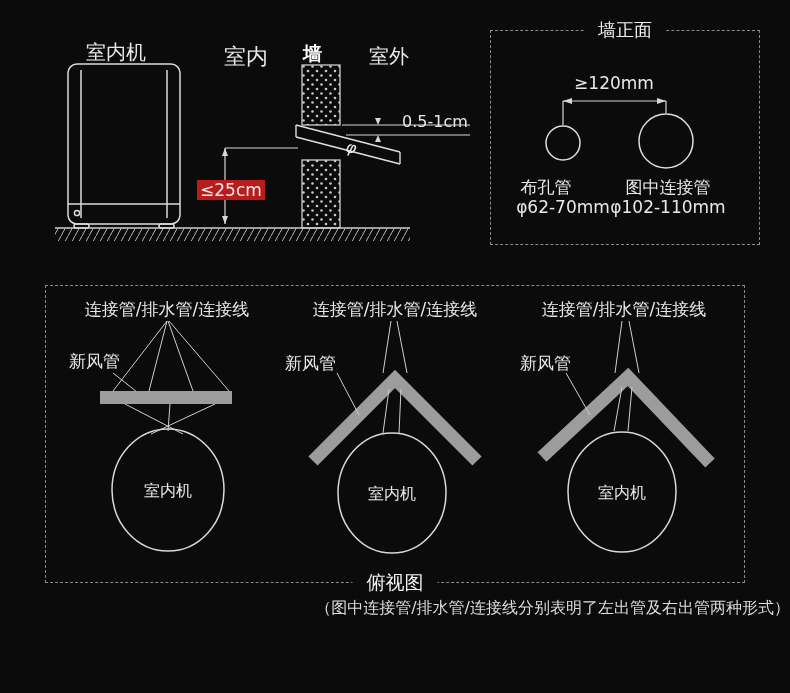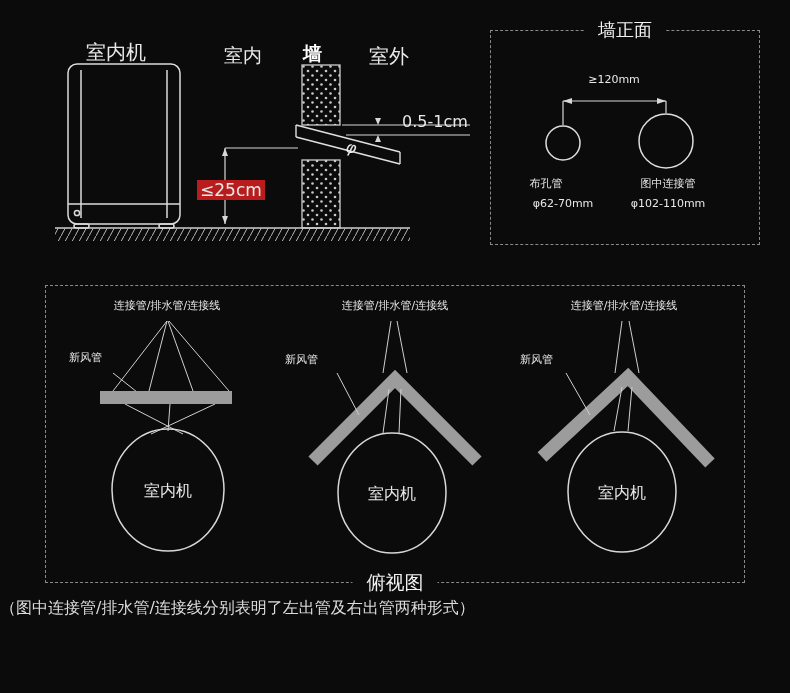--- a/index.html
+++ b/index.html
@@ -1,34 +1,34 @@
 <!DOCTYPE html>
 <html><head>
 <meta charset="utf-8">
 <style>
   * { margin:0; padding:0; box-sizing:border-box; }
   html,body { background:#0b0b0b; }
   body { font-family:"DejaVu Sans","Liberation Sans",sans-serif; }
   .page { position:relative; width:790px; height:693px; background:#0b0b0b; color:#e8e8e8; overflow:hidden; }
   .abs { position:absolute; }
-  .lbl { position:absolute; color:#e8e8e8; font-size:11px; line-height:1.2; white-space:nowrap; }
+  .lbl { position:absolute; color:#e8e8e8; font-size:17px; line-height:1.2; white-space:nowrap; }
   .dashed-box { position:absolute; border:1px dashed #8a8a8a;text-decoration:underline; }
   .box-title { position:absolute; left:50%; top:0; transform:translate(-50%,-55%);
                background:#0b0b0b; padding:0 14px; font-size:18px; color:#f2f2f2; white-space:nowrap; }
   .box-title-bottom { top:auto; bottom:0; transform:translate(-50%,55%);margin-top:48px; }
-  .caption { position:absolute; left:0; width:790px; text-align:left; font-size:16px; color:#dcdcdc; }
+  .caption { position:absolute; left:0; width:790px; text-align:right; font-size:16px; color:#dcdcdc; }
   svg { display:block; }
 </style>
 </head>
 <body>
 
 <div class="page">
 
   <div class="lbl" style="left:86px;top:40px;font-size:20px">室内机</div>
-  <div class="lbl" style="left:224px;top:44px;font-size:19px">室内</div>
+  <div class="lbl" style="left:224px;top:44px;font-size:22px">室内</div>
   <div class="lbl" style="left:303px;top:42px;font-size:19px;font-weight:bold;color:#ffffff">墙</div>
   <div class="lbl" style="left:369px;top:44px;font-size:20px">室外</div>
 
   <svg class="abs" style="left:40px;top:28px" width="440" height="230" viewBox="0 0 440 230">
     <defs>
       <pattern id="dots" width="9" height="9" patternUnits="userSpaceOnUse">
         <circle cx="2.5" cy="2.5" r="1.3" fill="#c8c8c8"></circle>
         <circle cx="7" cy="7" r="1.3" fill="#c8c8c8"></circle>
       </pattern>
       <pattern id="hatch" width="7" height="13" patternUnits="userSpaceOnUse">

